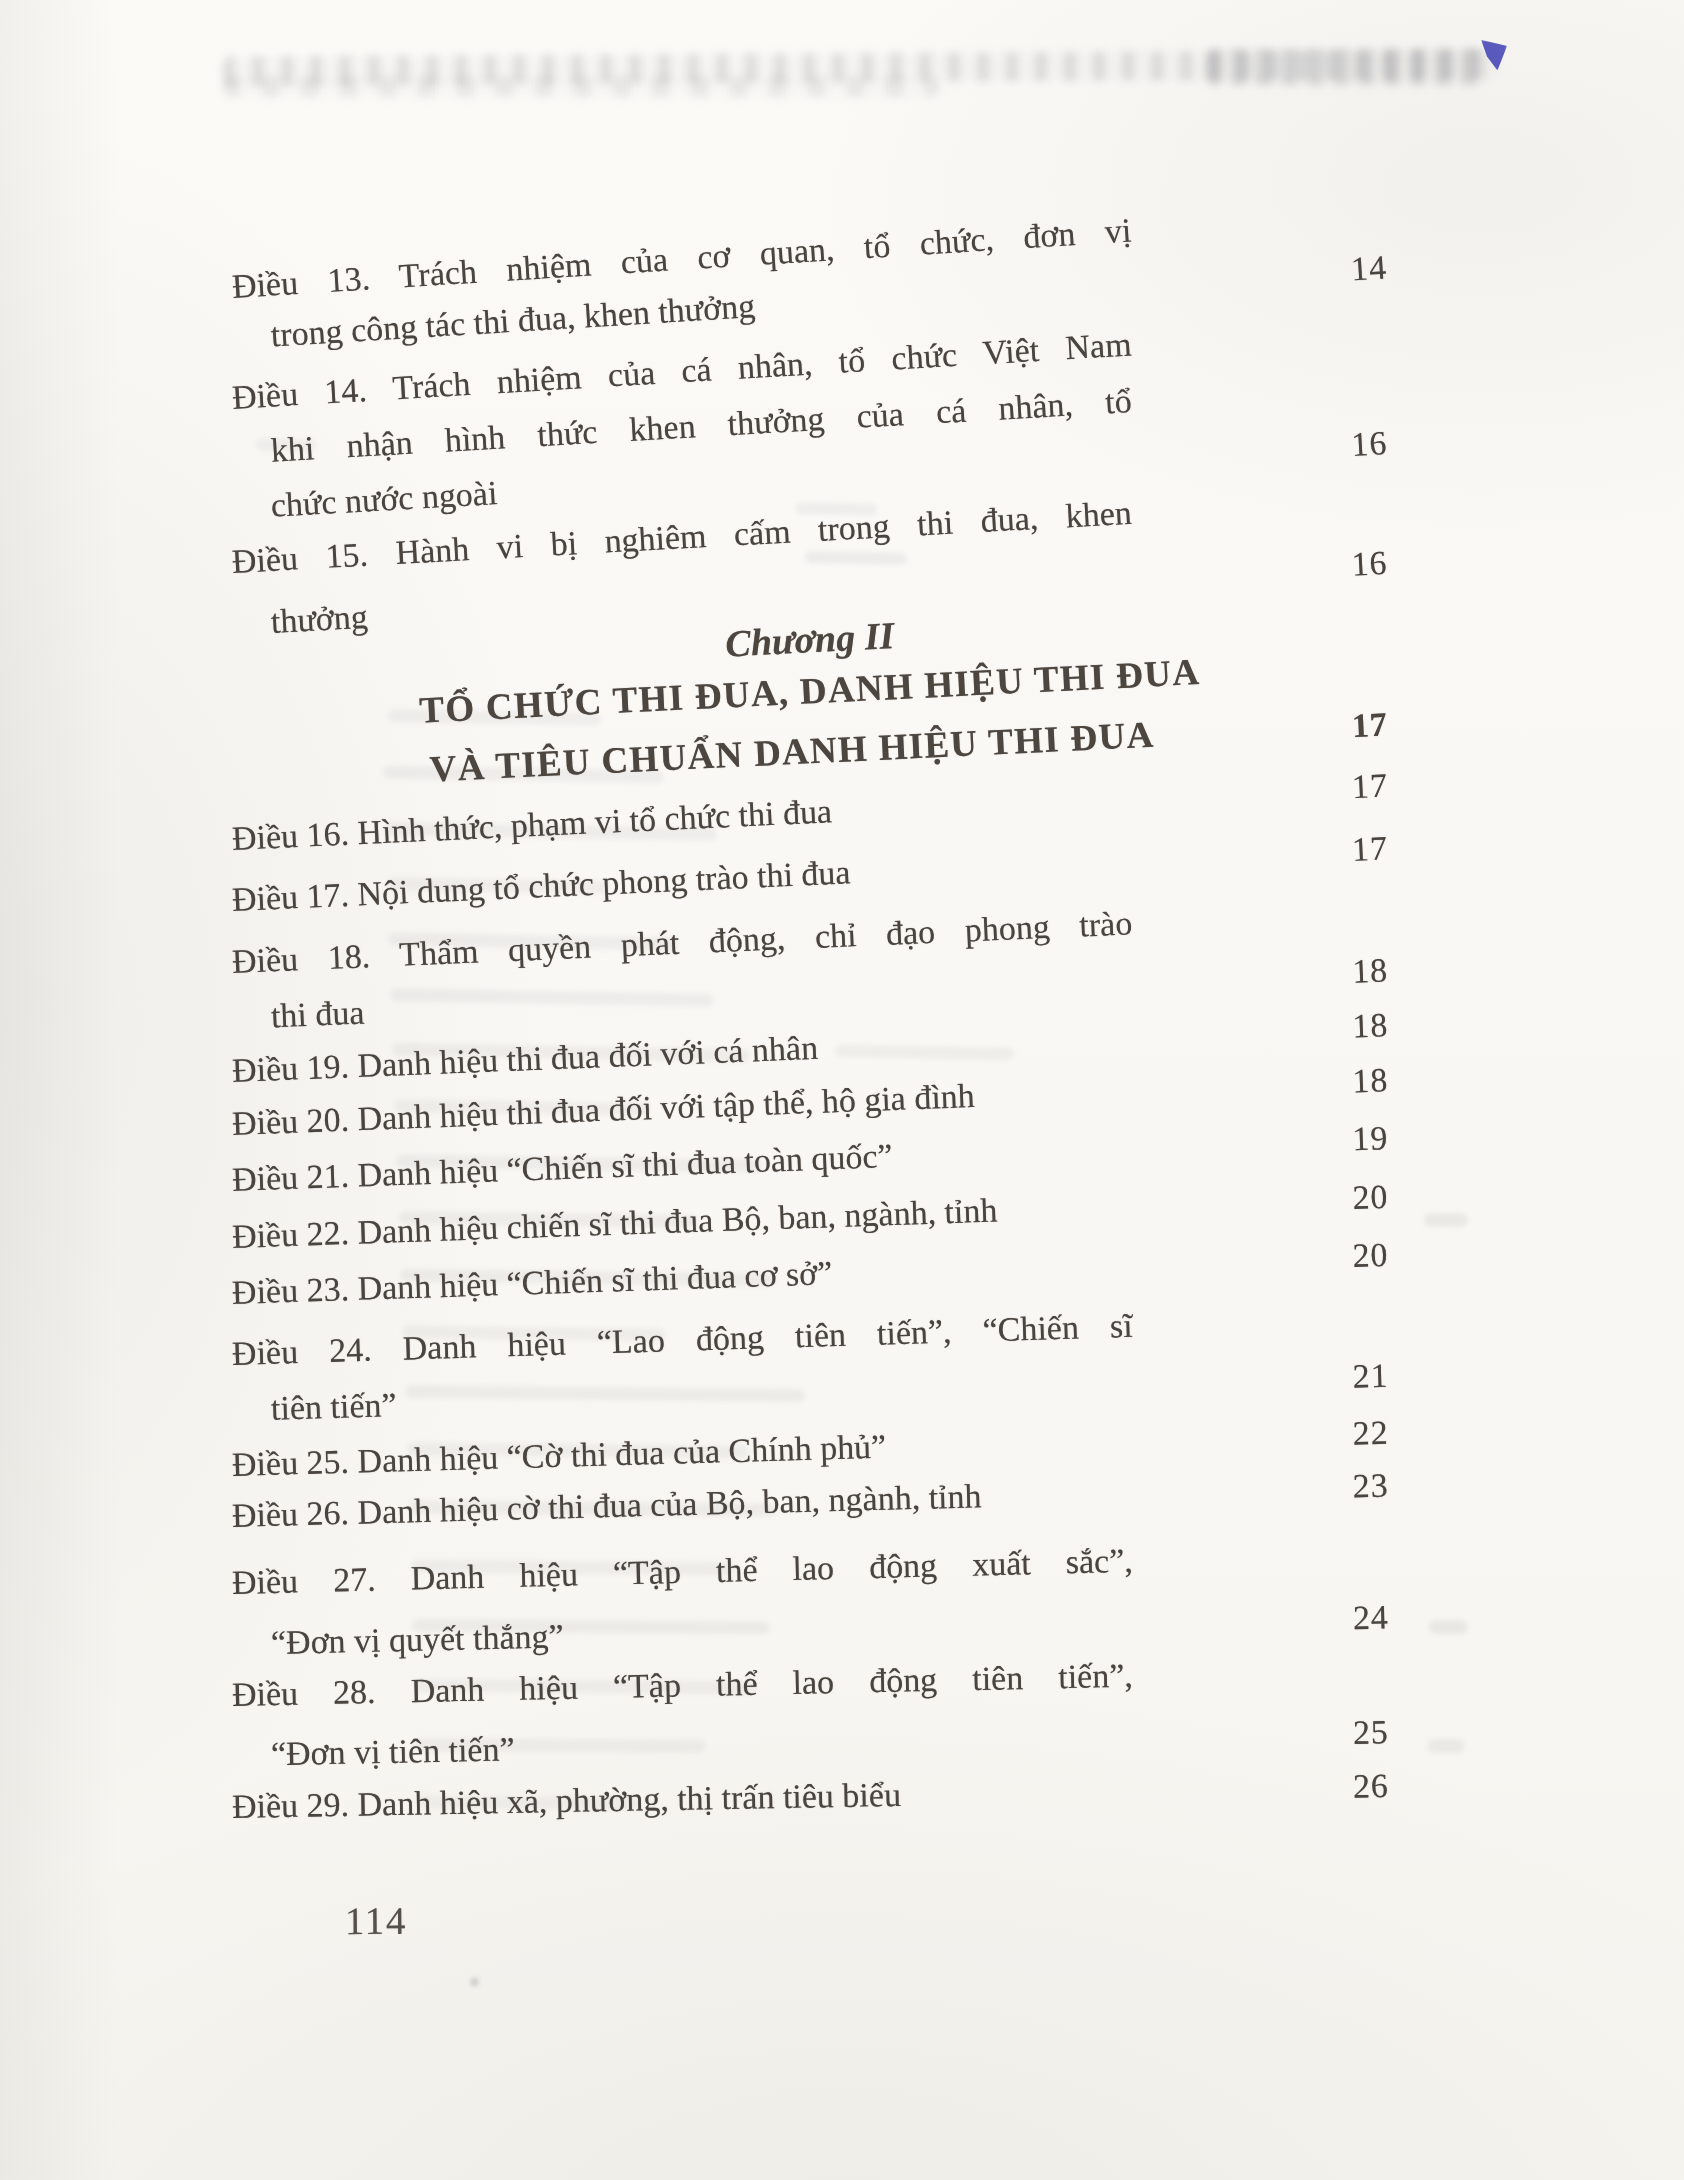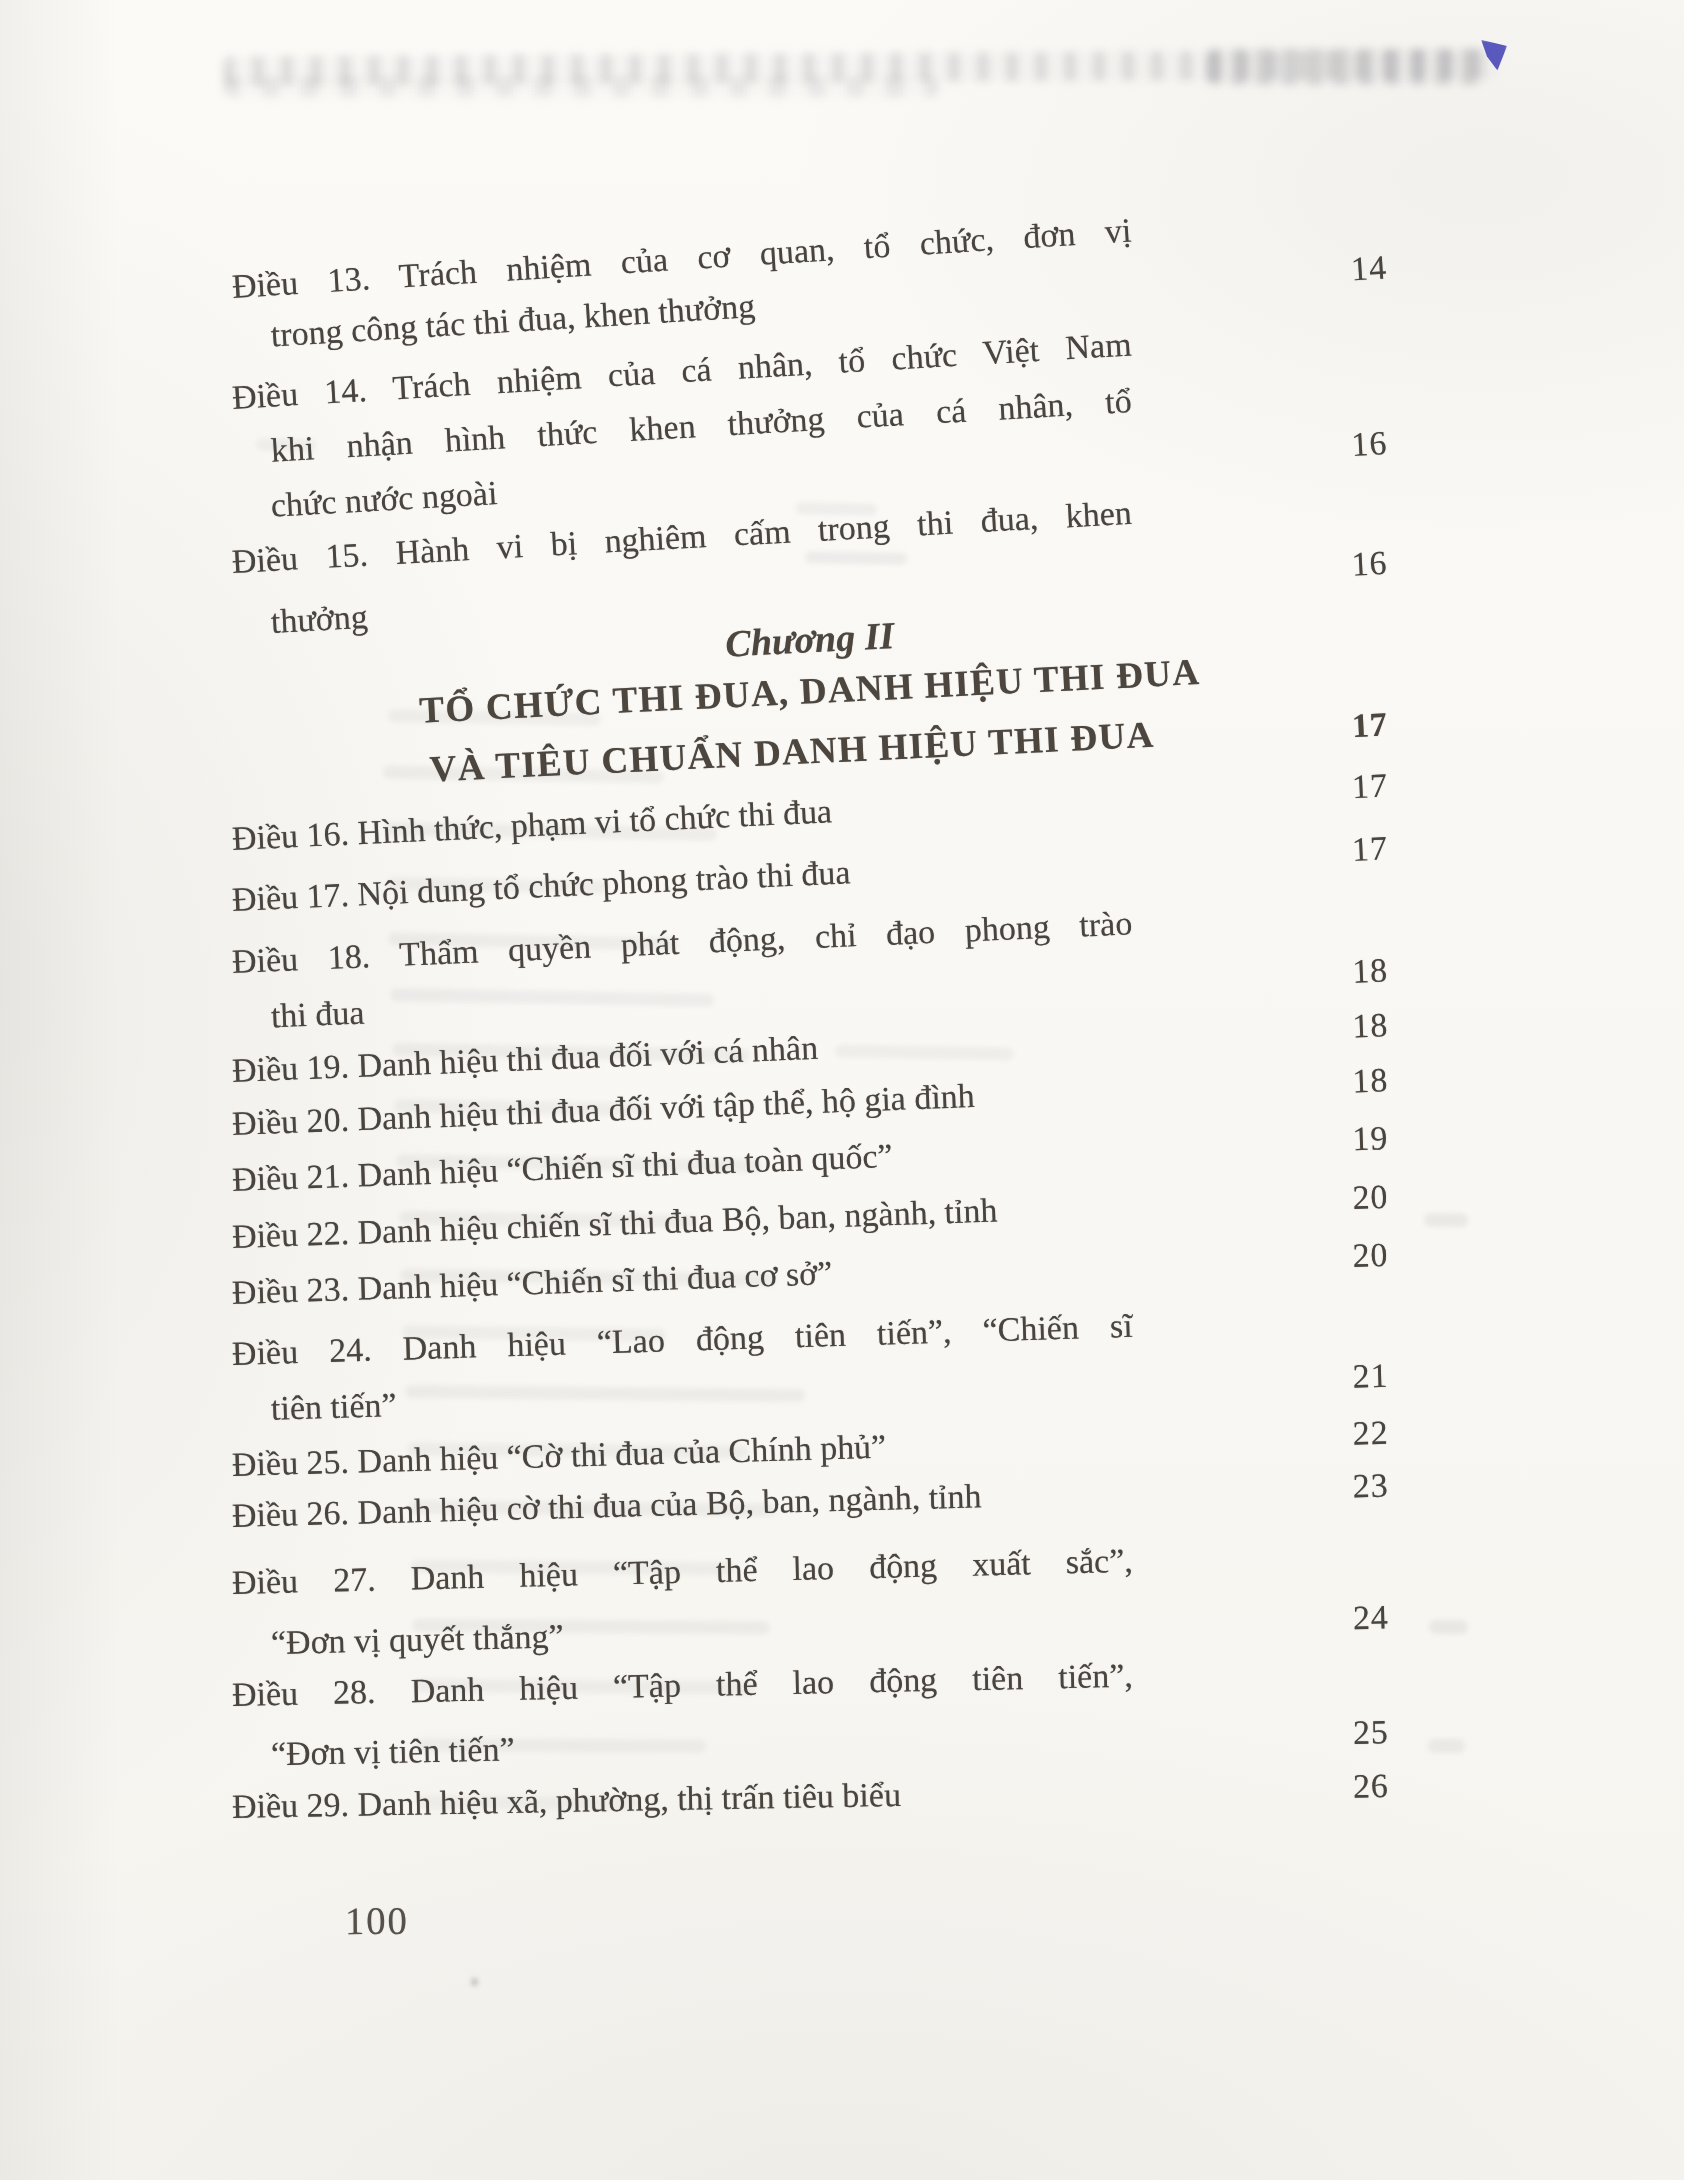--- a/index.html
+++ b/index.html
@@ -250,16 +250,16 @@
       <span class="txt">“Đơn vị tiên tiến”</span>
       <span class="num">25</span>
     </div>
 
     <div class="row entry" style="top: 1785px; transform: rotate(-1.04deg);">
       <span class="txt">Điều 29. Danh hiệu xã, phường, thị trấn tiêu biểu</span>
       <span class="num">26</span>
     </div>
   </div>
 
-  <div class="folio">100</div>
+  <div class="folio">114</div>
 
 </div>
 
 
 </body></html>

